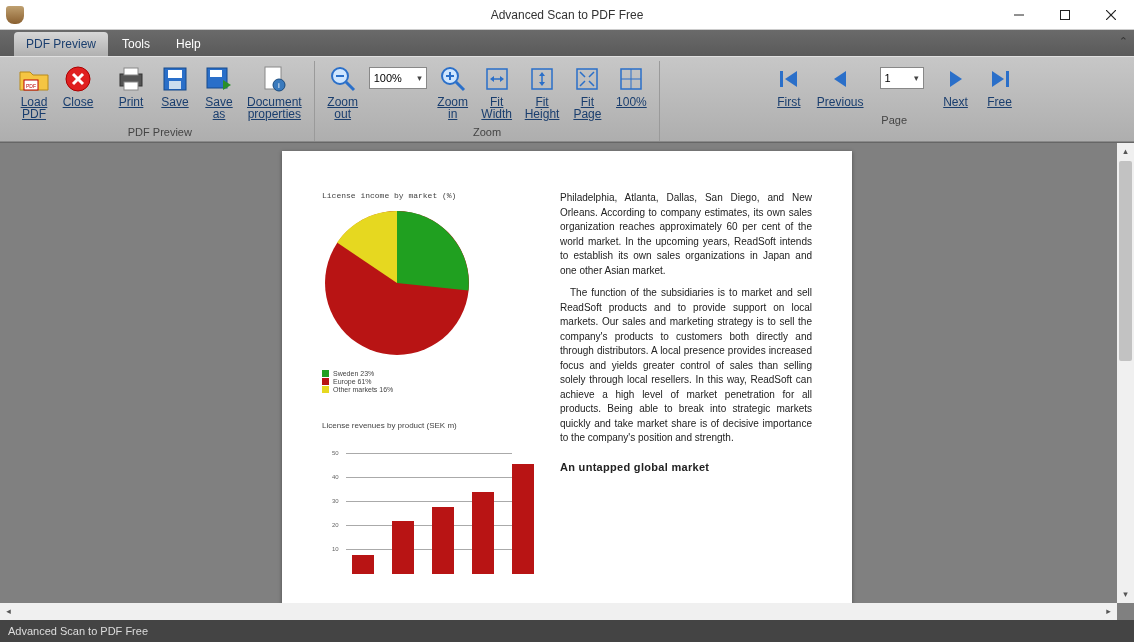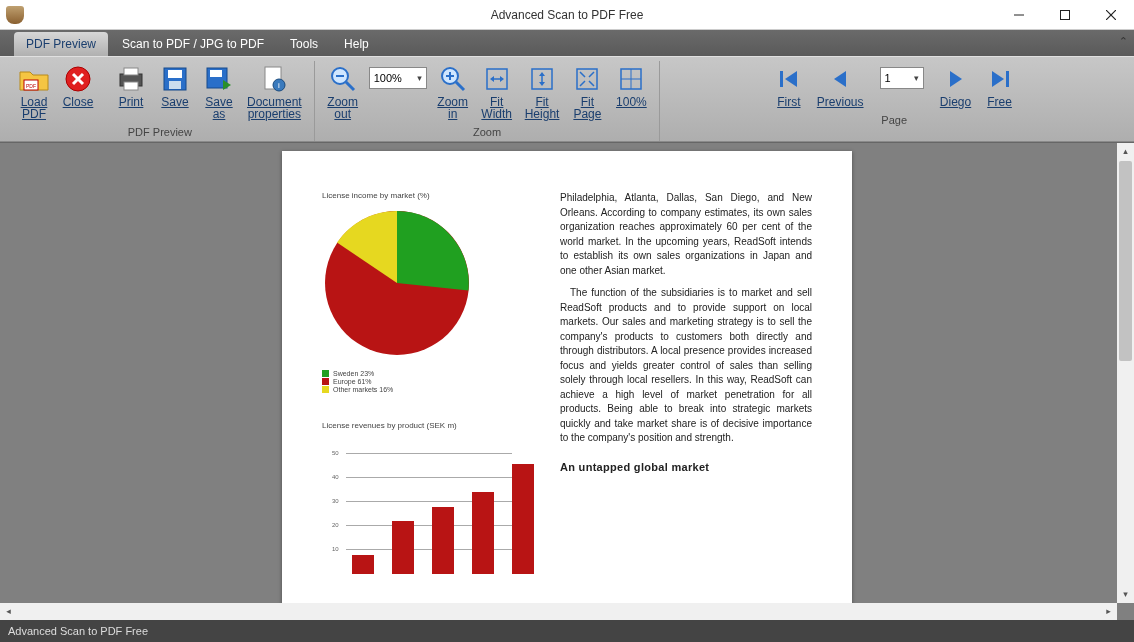--- a/index.html
+++ b/index.html
@@ -29,21 +29,21 @@
 .viewer { flex: 1; background: #808080; position: relative; overflow: hidden; border-top: 1px solid #666; }
 .scroll-v { position: absolute; right: 0; top: 0; bottom: 17px; width: 17px; background: #f0f0f0; }
 .scroll-v .thumb { position: absolute; left: 2px; right: 2px; top: 18px; height: 200px; background: #c2c2c2; border-radius: 2px; }
 .scroll-v .arr { position: absolute; left: 0; right: 0; height: 17px; text-align: center; font-size: 9px; color: #555; line-height: 17px; }
 .scroll-h { position: absolute; left: 0; right: 17px; bottom: 0; height: 17px; background: #f0f0f0; }
 .scroll-h .arr { position: absolute; top: 0; bottom: 0; width: 17px; text-align: center; font-size: 9px; color: #555; line-height: 17px; }
 .page { position: absolute; left: 50%; top: 8px; transform: translateX(-50%); width: 570px; height: 740px; background: #fff; box-shadow: 0 1px 4px rgba(0,0,0,0.4); padding: 40px 40px; font-family: Georgia, "Times New Roman", serif; font-size: 10px; color: #222; }
 .page .cols { display: flex; gap: 28px; }
 .page .left { width: 210px; }
 .page .right { flex: 1; text-align: justify; line-height: 1.45; }
-.page .ctitle { font-size: 8px; color: #444; margin-bottom: 8px; }
+.page .ctitle { font-size: 8px; color: #444; margin-bottom: 8px; font-family: Liberation Mono, monospace; }
 .page .legend { font-size: 7px; color: #444; margin-top: 12px; }
 .page .legend div { display: flex; align-items: center; gap: 4px; margin-bottom: 1px; }
 .page .legend .sw { width: 7px; height: 7px; }
 .page .bartitle { font-size: 8px; color: #444; margin-top: 28px; margin-bottom: 24px; }
 .barchart { position: relative; height: 120px; width: 180px; margin-left: 10px; }
 .barchart .axis { position: absolute; left: 14px; right: 0; border-top: 1px solid #aaa; font-size: 6px; color: #666; }
 .barchart .axis span { position: absolute; left: -14px; top: -4px; }
 .barchart .bars { position: absolute; left: 20px; bottom: 0; display: flex; gap: 18px; align-items: flex-end; height: 100%; }
 .barchart .bar { width: 22px; background: #b81414; }
 .right p { margin-bottom: 8px; text-indent: 10px; }
@@ -75,23 +75,20 @@
         </svg>
     </div>
   </div>
 </div>
 
 <div class="tabbar">
   <div class="tab active">
       <span>PDF Preview</span>
     </div>
   <div class="tab">
-      <span>Scan to PDF / JPG to PDF</span>
-    </div>
-  <div class="tab">
       <span>Tools</span>
     </div>
   <div class="tab">
       <span>Help</span>
     </div>
   <div class="chevup">⌃</div>
 </div>
 
 <div class="ribbon">
 
@@ -260,21 +257,21 @@
       </div>
       <div class="pagesel">
           <span>1</span>
         </div>
       <div class="rbtn">
         <div class="ic">
           <svg width="24" height="24">
               <path d="M6 4v16l12-8z" fill="#2a6fc9"></path>
             </svg>
         </div>
-        <div class="lbl">Diego</div>
+        <div class="lbl">Next</div>
       </div>
       <div class="rbtn">
         <div class="ic">
           <svg width="24" height="24">
               <path d="M4 4v16l12-8z" fill="#2a6fc9"></path>
               <rect x="18" y="4" width="3" height="16" fill="#2a6fc9"></rect>
             </svg>
         </div>
         <div class="lbl">Free</div>
       </div>

